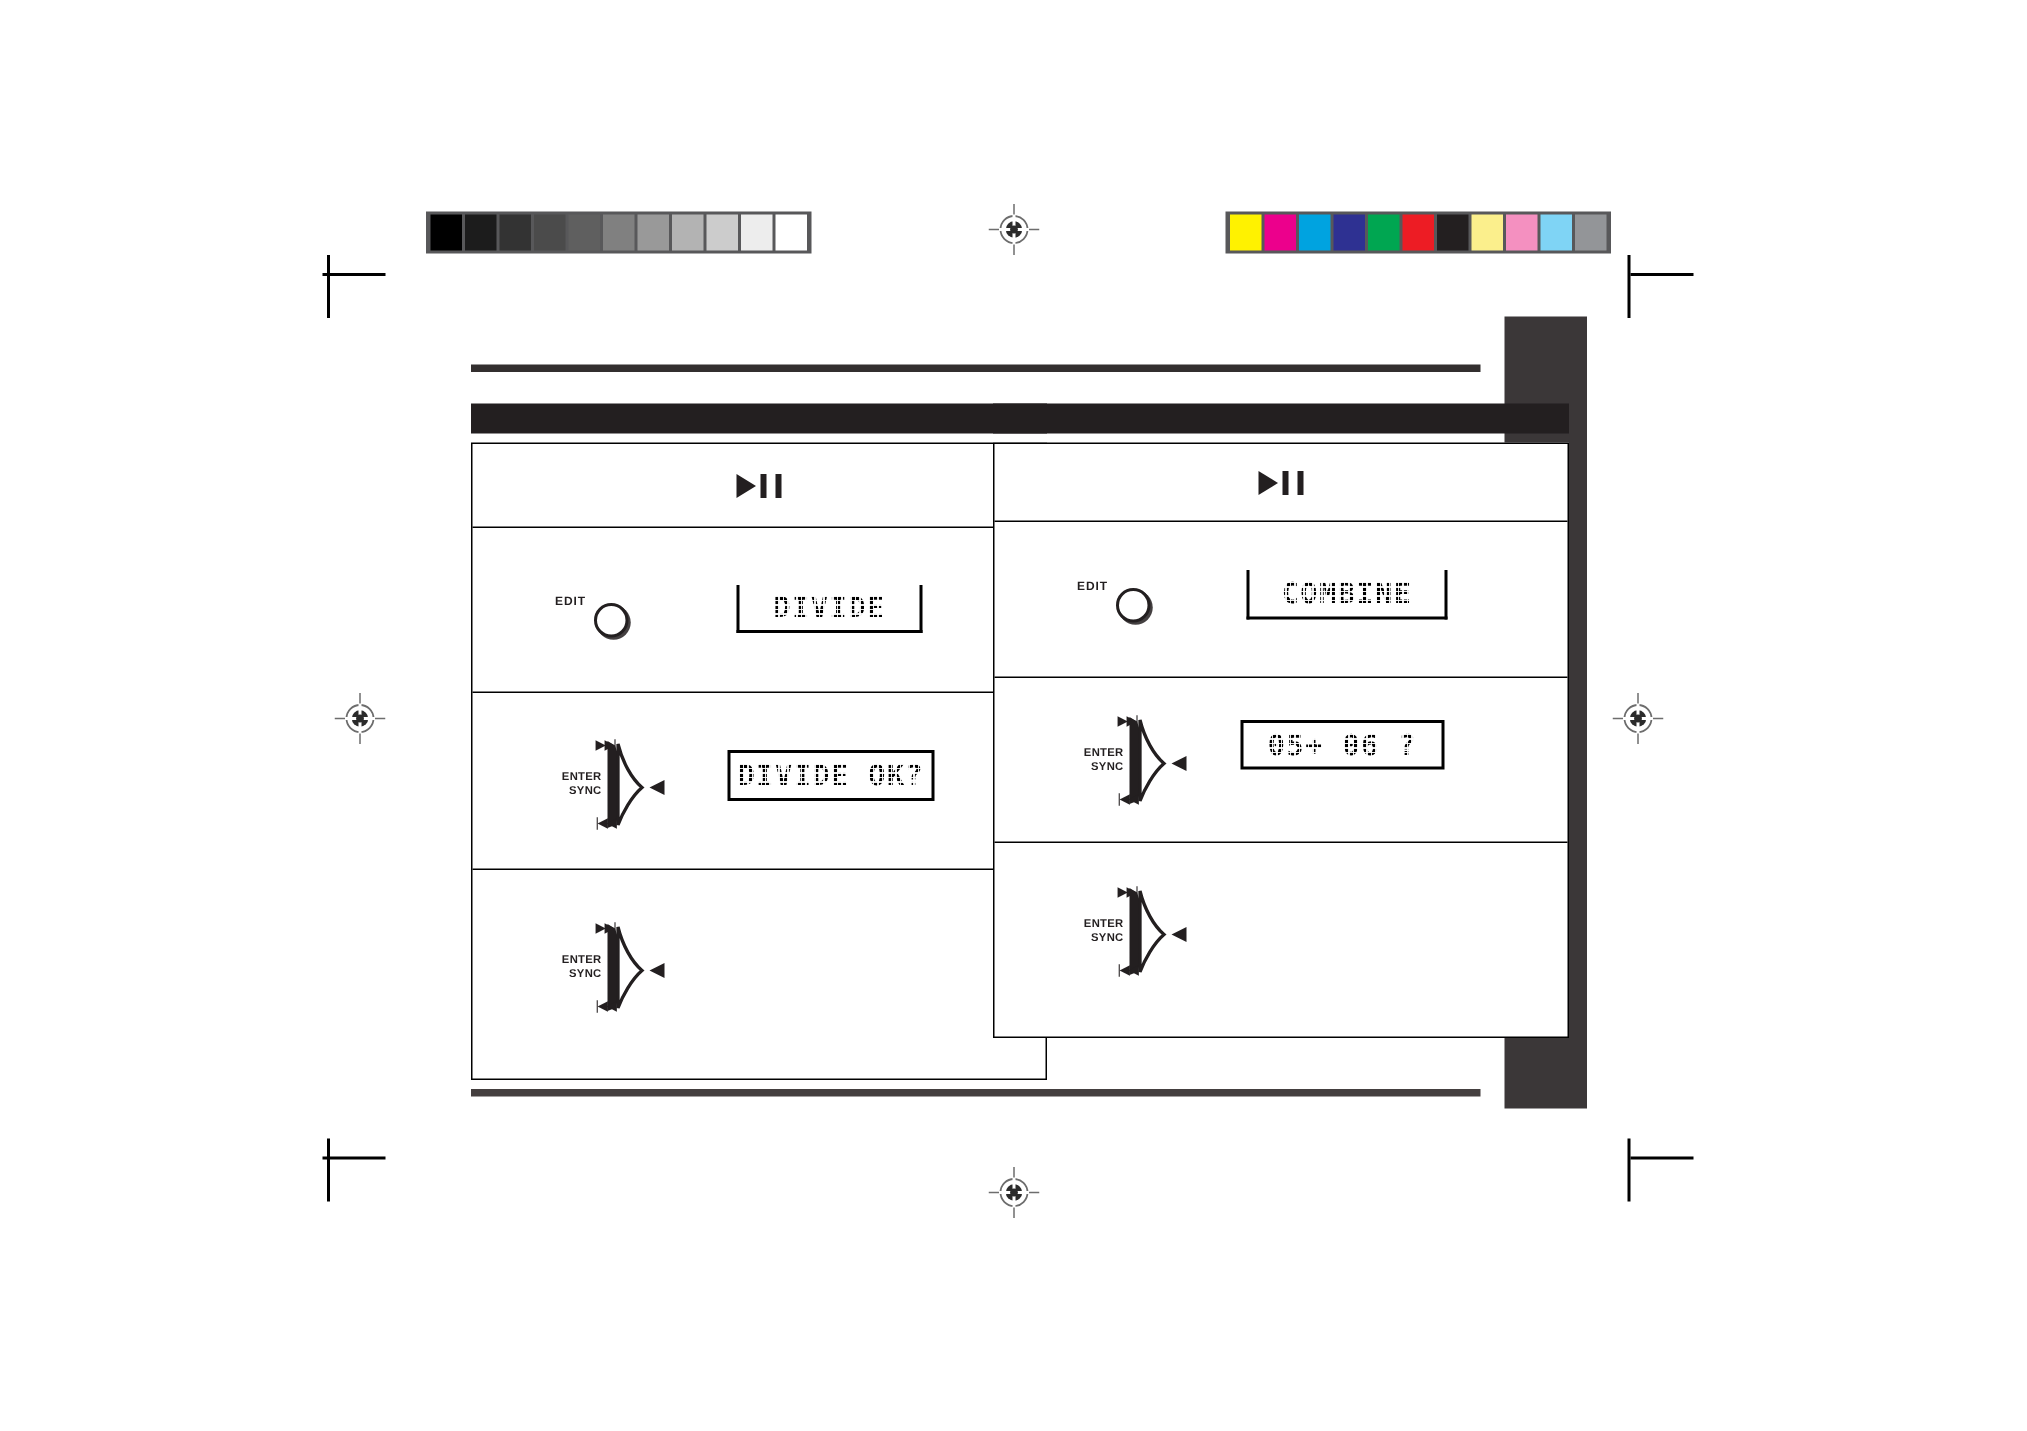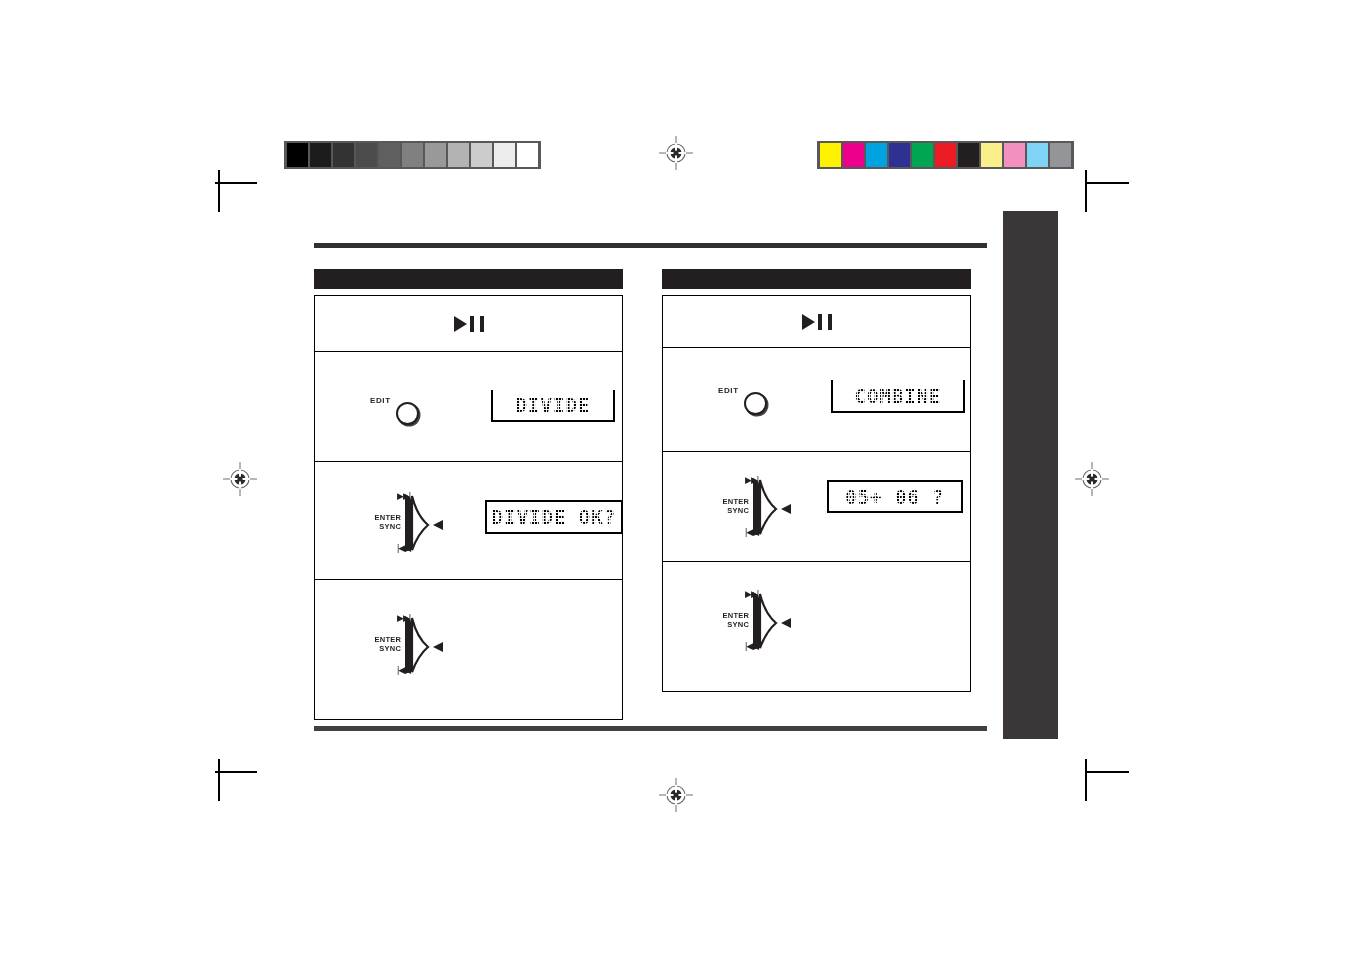--- a/index.html
+++ b/index.html
@@ -24,21 +24,21 @@
   .cropmark.v{width:1.5px;}
   .cropmark.h{height:1.5px;}
 
   
   #content-area{position:absolute;left:314px;top:243px;width:675px;height:490px;}
 
   .rule-top{position:absolute;left:0;top:0;width:673px;height:5px;background:#332f2f;}
   .rule-bottom{position:absolute;left:0;top:483px;width:673px;height:5px;background:#443f3f;}
 
   
-  .column{position:absolute;top:26px;width:309px;}
+  .column{position:absolute;top:26px;width:384px;}
   #column-divide{left:0;}
   #column-combine{left:348px;}
 
   .col-header{height:20px;background:#231f20;width:100%;}
 
   .col-box{
     border:1.6px solid #000;
     background:#fff;
     box-sizing:border-box;
     margin-top:6px;

